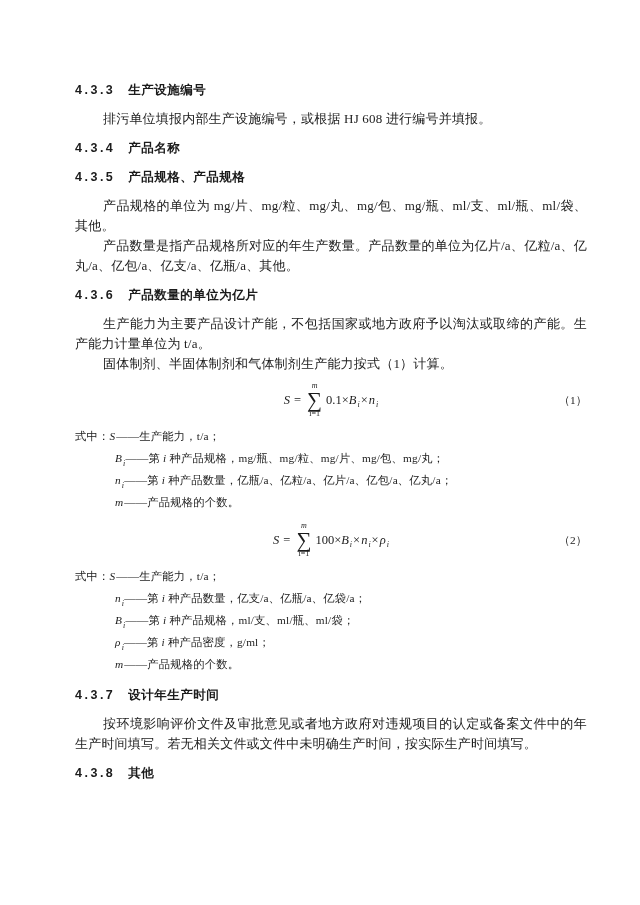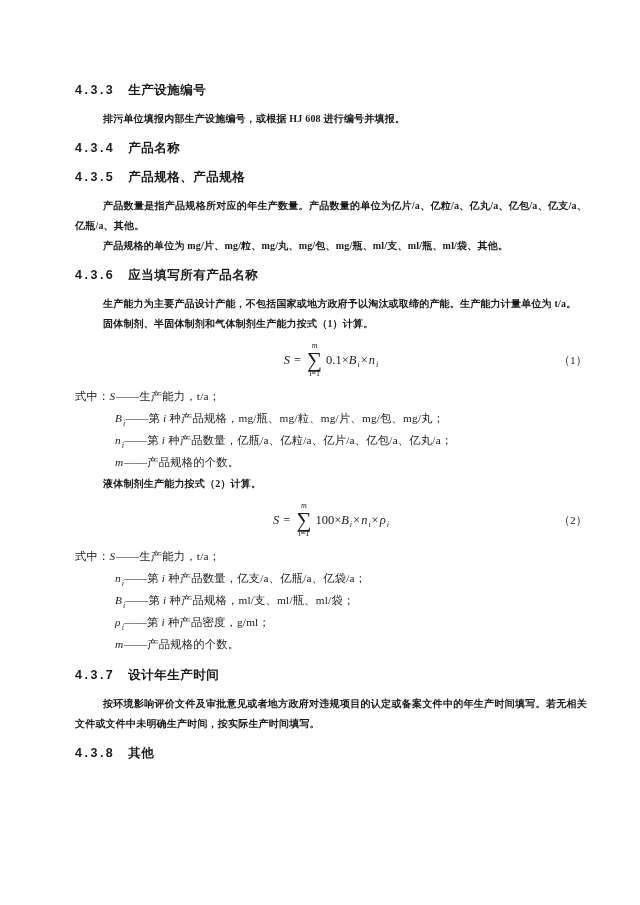--- a/index.html
+++ b/index.html
@@ -25,27 +25,26 @@
     font-size: 12.5px;
     line-height: 20px;
     margin: 9px 0;
     display: flex;
     align-items: baseline;
   }
   .heading .sec-num { letter-spacing: 2.5px; margin-right: 13px; }
   .heading .sec-title { letter-spacing: 0.5px; }
   .heading.first { margin-top: 0; }
   .para {
-    font-size: 10px;
+    font-size: 13px;
     line-height: 20px;
     text-indent: 28px;
     text-align: justify;
     margin: 0;
     letter-spacing: 0.2px;
-    font-weight: bold;
   }
   .formula-row {
     position: relative;
     margin: 4px 0;
     height: 44px;
     display: flex;
     justify-content: center;
     align-items: center;
     font-size: 12.5px;
   }
@@ -96,26 +95,26 @@
 
     <div class="heading">
       <span class="sec-num">4.3.4</span>
       <span class="sec-title">产品名称</span>
     </div>
 
     <div class="heading">
       <span class="sec-num">4.3.5</span>
       <span class="sec-title">产品规格、产品规格</span>
     </div>
+    <p class="para">产品规格的单位为 mg/片、mg/粒、mg/丸、mg/包、mg/瓶、ml/支、ml/瓶、ml/袋、其他。</p>
     <p class="para">产品数量是指产品规格所对应的年生产数量。产品数量的单位为亿片/a、亿粒/a、亿丸/a、亿包/a、亿支/a、亿瓶/a、其他。</p>
-    <p class="para">产品规格的单位为 mg/片、mg/粒、mg/丸、mg/包、mg/瓶、ml/支、ml/瓶、ml/袋、其他。</p>
 
     <div class="heading">
       <span class="sec-num">4.3.6</span>
-      <span class="sec-title">应当填写所有产品名称</span>
+      <span class="sec-title">产品数量的单位为亿片</span>
     </div>
     <p class="para">生产能力为主要产品设计产能，不包括国家或地方政府予以淘汰或取缔的产能。生产能力计量单位为 t/a。</p>
     <p class="para">固体制剂、半固体制剂和气体制剂生产能力按式（1）计算。</p>
 
     <div class="formula-row">
       <span class="math">
         <span class="mvar">S</span>
         <span class="mop">=</span>
         <span class="sum">
           <span class="sum-top">m</span>
@@ -140,21 +139,20 @@
         <span class="mvar">B</span><sub class="msub">i</sub><span>——</span><span>第 </span><span class="mvar">i</span><span> 种产品规格，mg/瓶、mg/粒、mg/片、mg/包、mg/丸；</span>
       </div>
       <div class="where-line">
         <span class="mvar">n</span><sub class="msub">i</sub><span>——</span><span>第 </span><span class="mvar">i</span><span> 种产品数量，亿瓶/a、亿粒/a、亿片/a、亿包/a、亿丸/a；</span>
       </div>
       <div class="where-line">
         <span class="mvar">m</span><sub class="msub"></sub><span>——</span><span></span><span class="mvar"></span><span>产品规格的个数。</span>
       </div>
     </div>
 
-    <p class="para">液体制剂生产能力按式（2）计算。</p>
 
     <div class="formula-row">
       <span class="math">
         <span class="mvar">S</span>
         <span class="mop">=</span>
         <span class="sum">
           <span class="sum-top">m</span>
           <span class="sigma">∑</span>
           <span class="sum-bot">i=1</span>
         </span>

